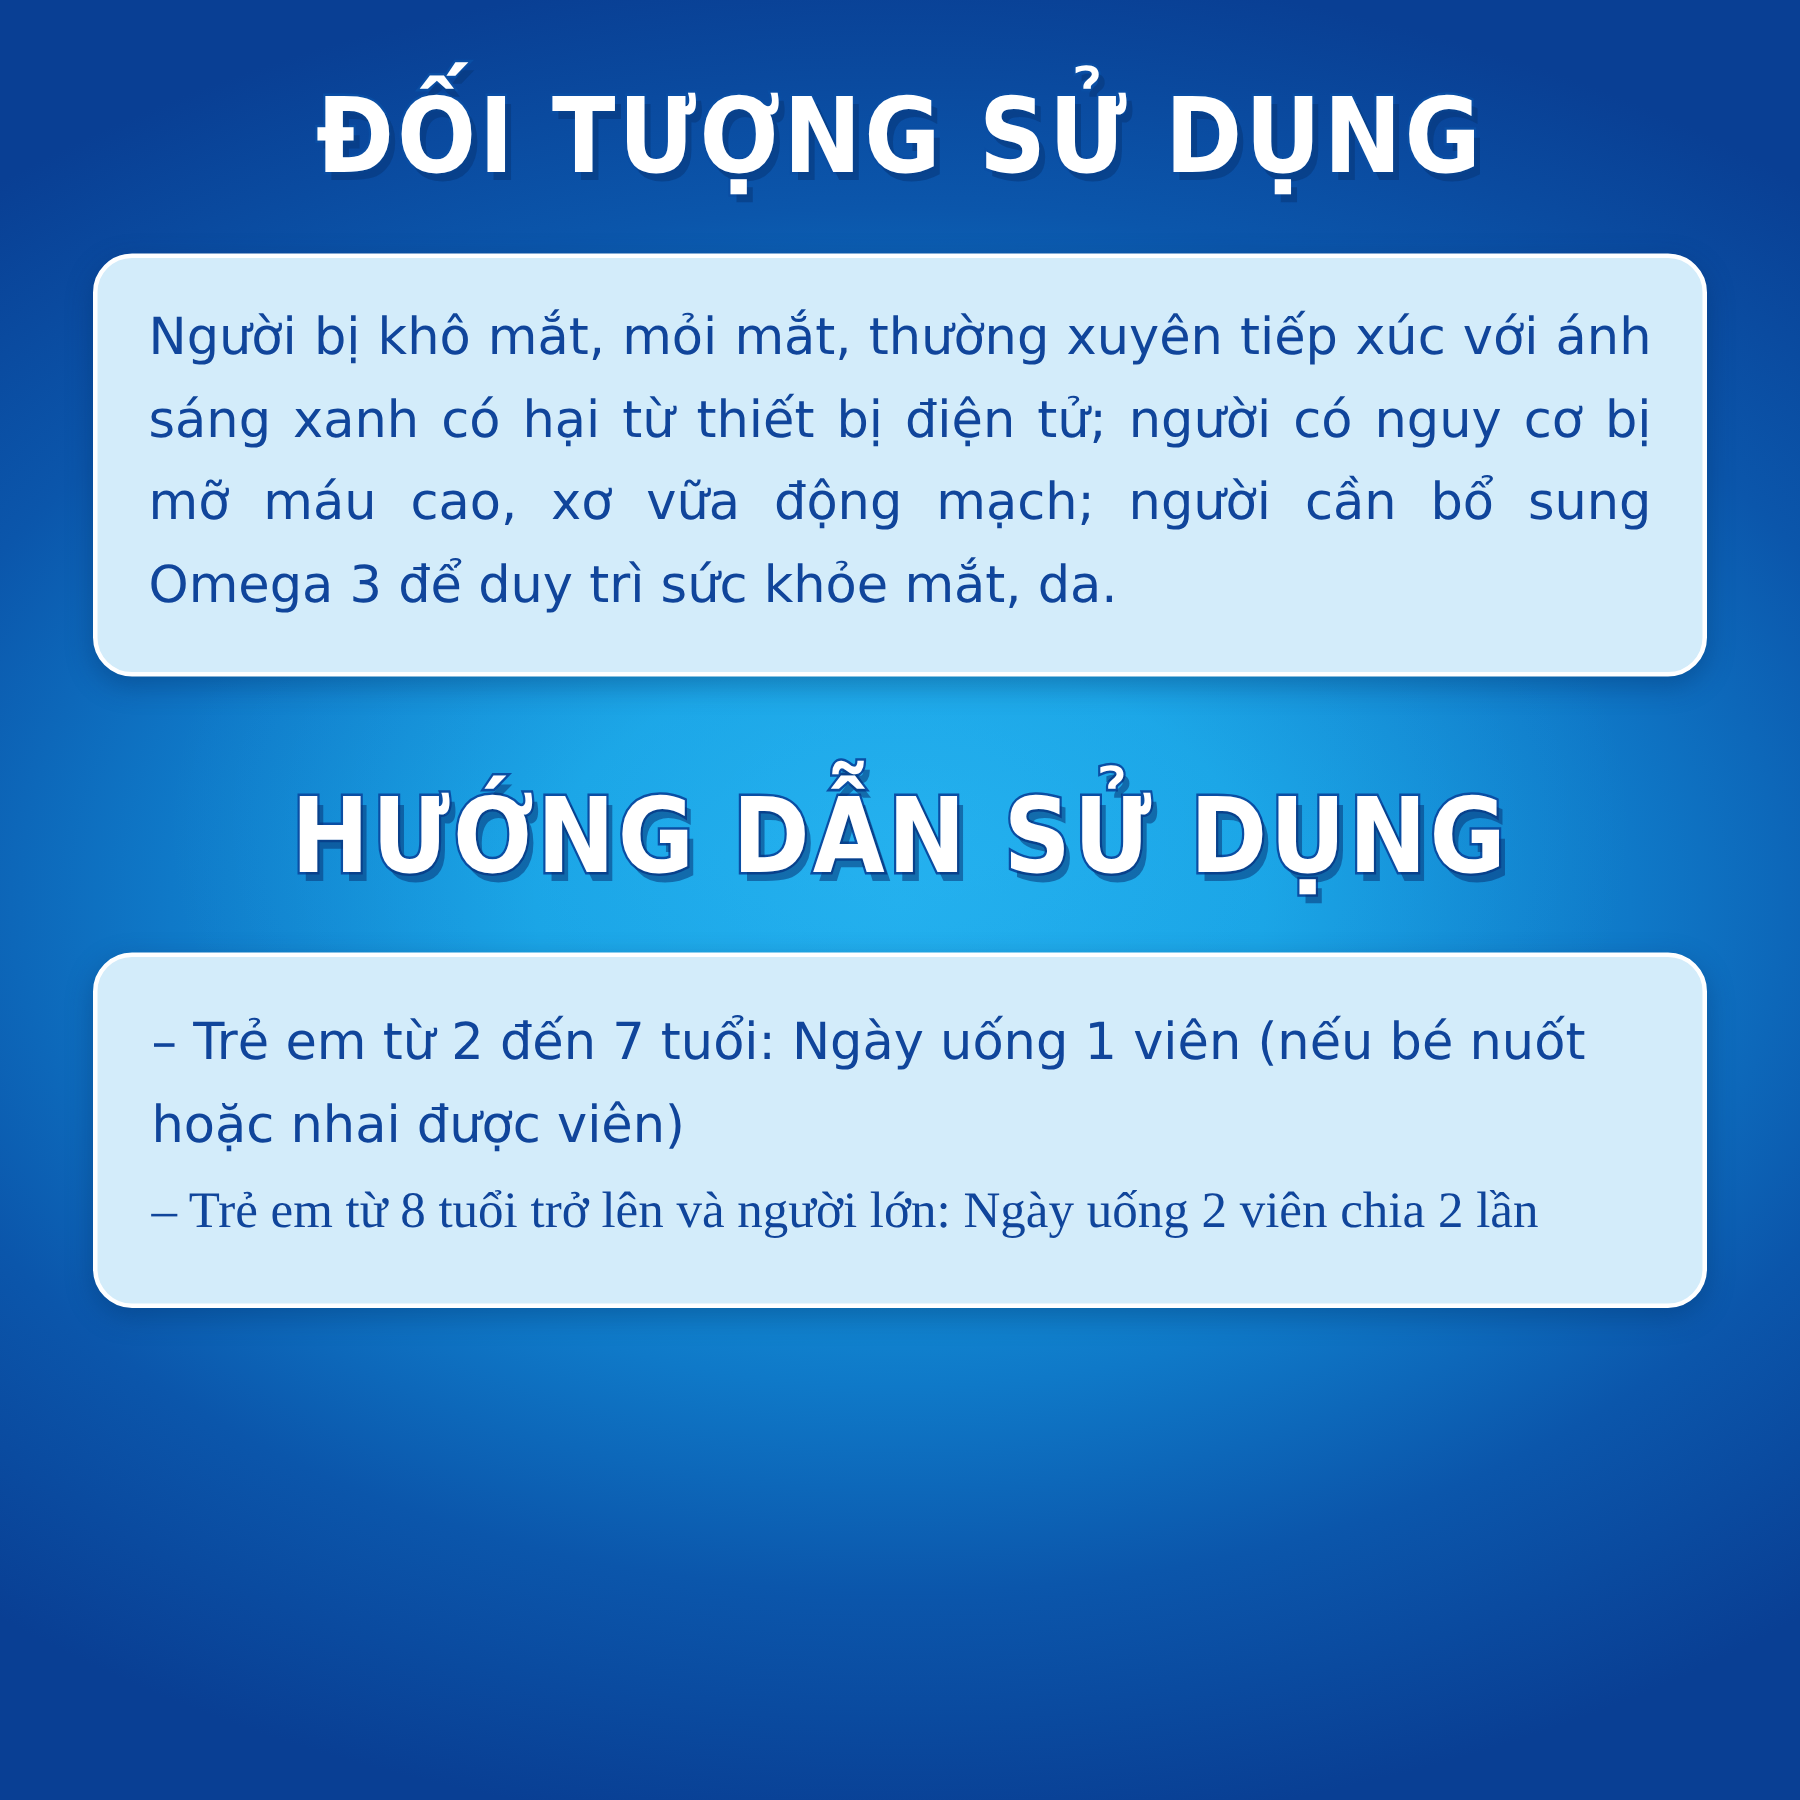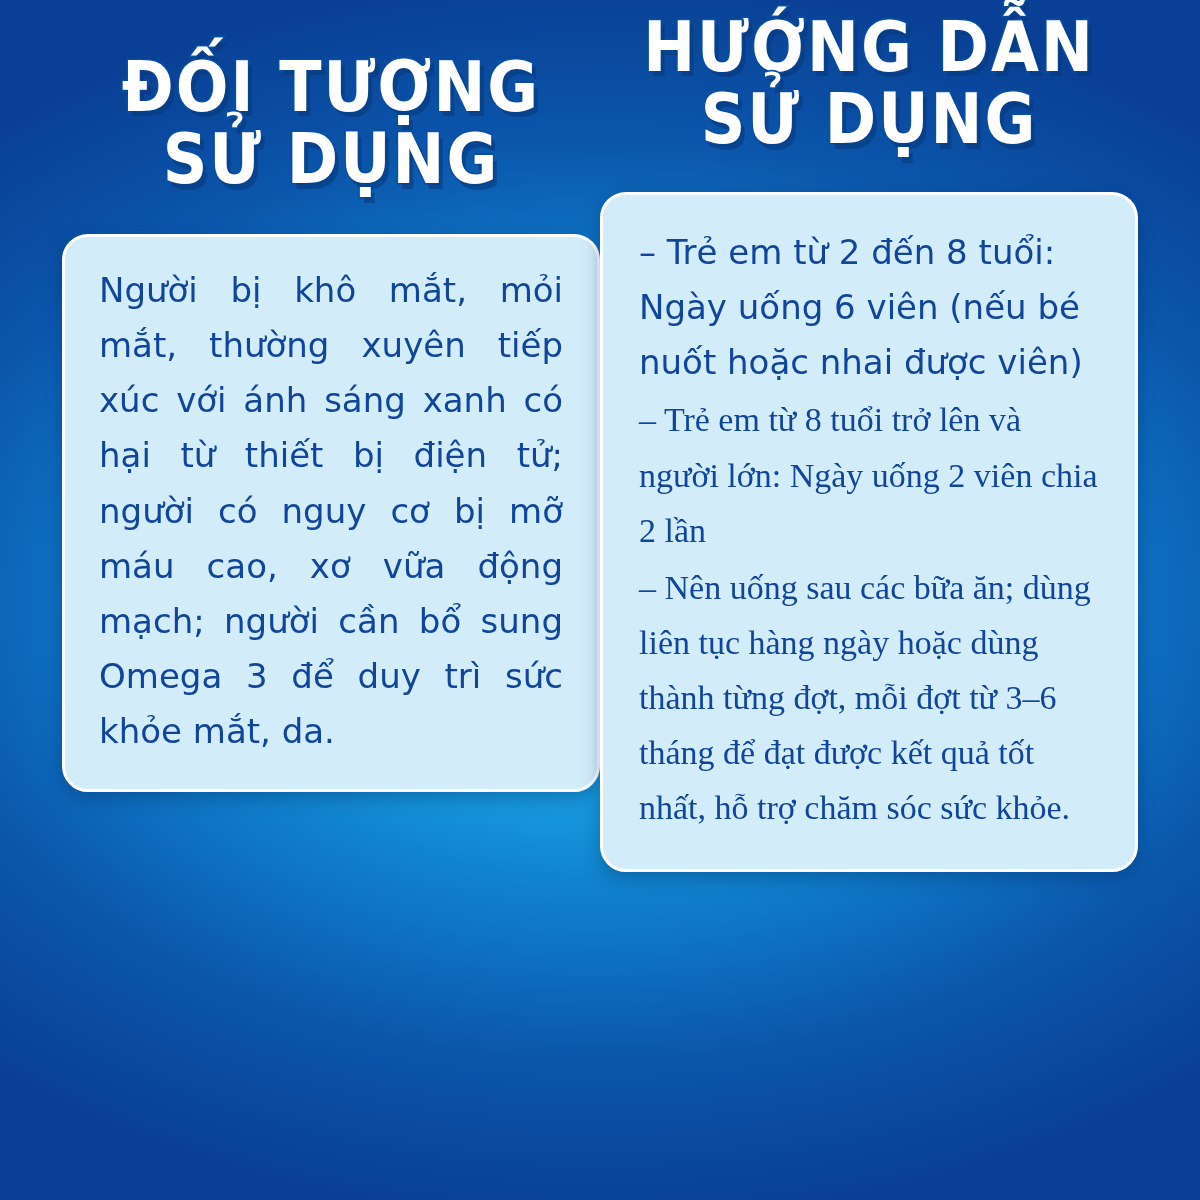--- a/index.html
+++ b/index.html
@@ -16,21 +16,21 @@
 
   .poster {
     position: relative;
     width: 1200px;
     height: 1200px;
     box-sizing: border-box;
     background:
       radial-gradient(ellipse 78% 52% at 50% 50%, #1aa7e8 0%, #159fe2 26%, #0f79c8 52%, #0b56ab 74%, #093f94 100%),
       linear-gradient(180deg, #0a3f93 0%, #0b56ab 50%, #0a3f93 100%);
     display: flex;
-    flex-direction: row;
+    flex-direction: column;
     align-items: flex-start;
     padding: 0 62px;
   }
 
   
   .poster::before {
     content: "";
     position: absolute;
     inset: 0;
     background:
@@ -120,19 +120,18 @@
     <div class="card" id="audience-card">
       <p>Người bị khô mắt, mỏi mắt, thường xuyên tiếp xúc với ánh sáng xanh có hại từ thiết bị điện tử; người có nguy cơ bị mỡ máu cao, xơ vữa động mạch; người cần bổ sung Omega 3 để duy trì sức khỏe mắt, da.</p>
     </div>
   </div>
 
   <div class="spacer"></div>
 
   <div class="section">
     <h1 class="heading" id="heading-2">HƯỚNG DẪN SỬ DỤNG</h1>
     <div class="card" id="usage-card">
-      <p>– Trẻ em từ 2 đến 8 tuổi: Ngày uống 6 viên (nếu bé nuốt hoặc nhai được viên)</p>
+      <p>– Trẻ em từ 2 đến 7 tuổi: Ngày uống 1 viên (nếu bé nuốt hoặc nhai được viên)</p>
       <p>– Trẻ em từ 8 tuổi trở lên và người lớn: Ngày uống 2 viên chia 2 lần</p>
-      <p>– Nên uống sau các bữa ăn; dùng liên tục hàng ngày hoặc dùng thành từng đợt, mỗi đợt từ 3–6 tháng để đạt được kết quả tốt nhất, hỗ trợ chăm sóc sức khỏe.</p>
     </div>
   </div>
 
 </div>
 
 </body></html>

